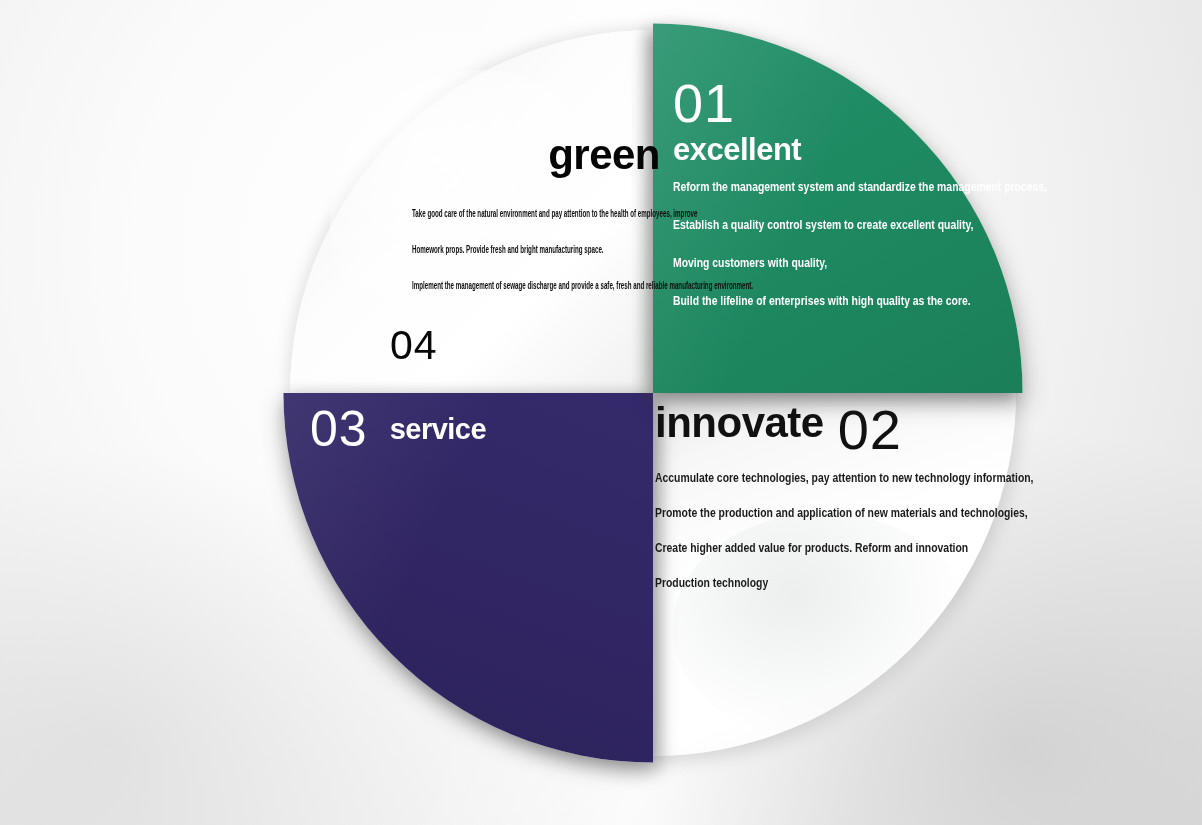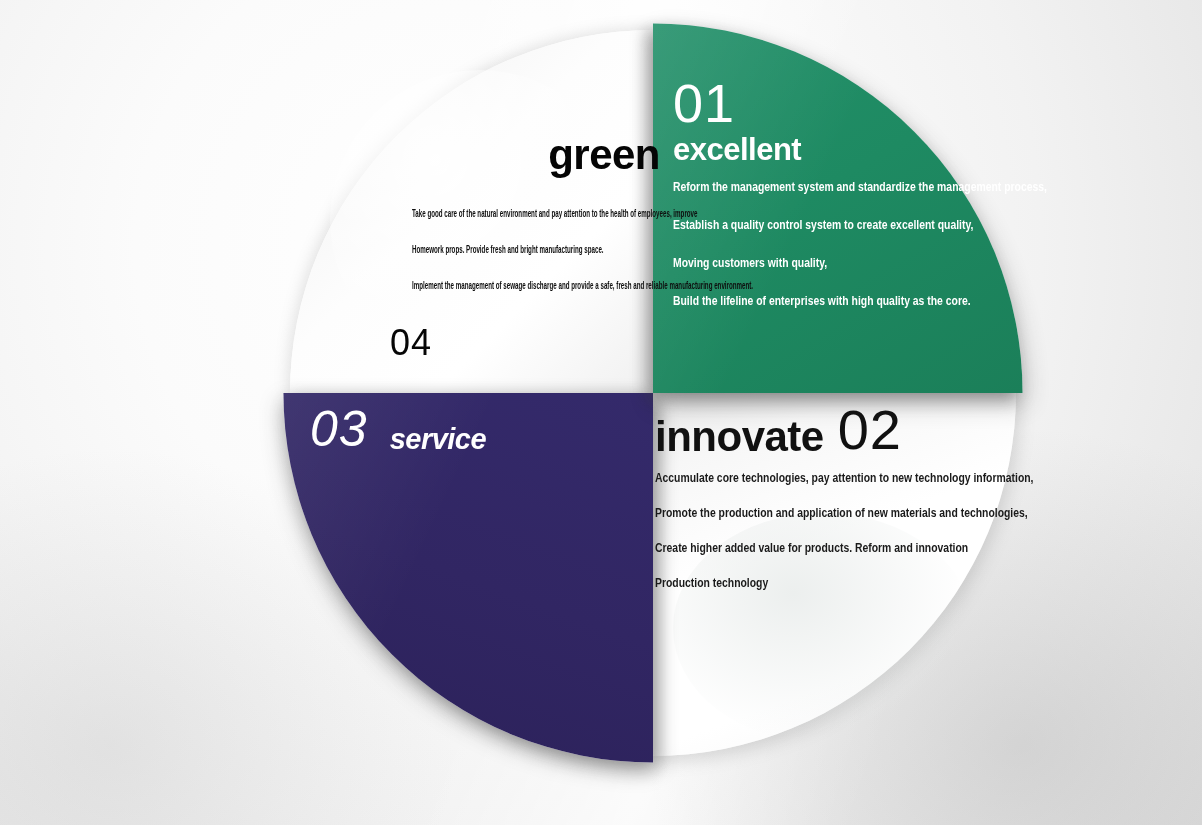--- a/index.html
+++ b/index.html
@@ -185,29 +185,29 @@
   
   #block-01 { left: 673px; top: 76px; }
   #block-01 .headline { display: block; }
   #block-01 .num { font-size: 54px; color: #ffffff; display: block; }
   #block-01 .word { font-size: 31px; color: #ffffff; display: block; margin-top: 4px; }
   #block-01 .bodylines { margin-top: 14px; color: #ffffff; }
   #block-01 .bodylines p { font-size: 13px; margin-bottom: 23px; }
 
   
   #block-02 { left: 655px; top: 402px; }
-  #block-02 .headline { align-items: flex-end; }
+  #block-02 .headline { align-items: flex-start; }
   #block-02 .word { font-size: 42px; color: #111111; }
   #block-02 .num { font-size: 56px; color: #111111; margin-left: 14px; }
   #block-02 .bodylines { margin-top: 12px; color: #1a1a1a; }
   #block-02 .bodylines p { font-size: 13px; margin-bottom: 20px; }
 
   
   #block-03 { left: 310px; top: 404px; }
-  #block-03 .headline { align-items: flex-end; font-style: italic; }
+  #block-03 .headline { align-items: center; }
   #block-03 .num { font-size: 50px; color: #ffffff; }
   #block-03 .word { font-size: 29px; color: #ffffff; margin-left: 22px; }
   #block-03 .bodylines { margin-top: 20px; margin-left: 12px; color: #ffffff; }
   #block-03 .bodylines p { font-size: 13px; margin-bottom: 20px; transform: scaleX(0.74); }
 
   
   #block-04 { left: 412px; top: 134px; width: 250px; }
   #block-04 .word {
     font-size: 42px;
     color: #050505;
@@ -216,21 +216,21 @@
     margin-right: 2px;
   }
   #block-04 .bodylines { margin-top: 32px; color: #0e0e0e; }
   #block-04 .bodylines p {
     font-size: 10px;
     font-weight: 600;
     margin-bottom: 25px;
     transform: scaleX(0.62);
   }
   #block-04 .num {
-    font-size: 36px;
+    font-size: 41px;
     color: #060606;
     display: block;
     margin-top: 34px;
     margin-left: -22px;
   }
 </style>
 </head>
 <body>
 
 <div id="stage">

